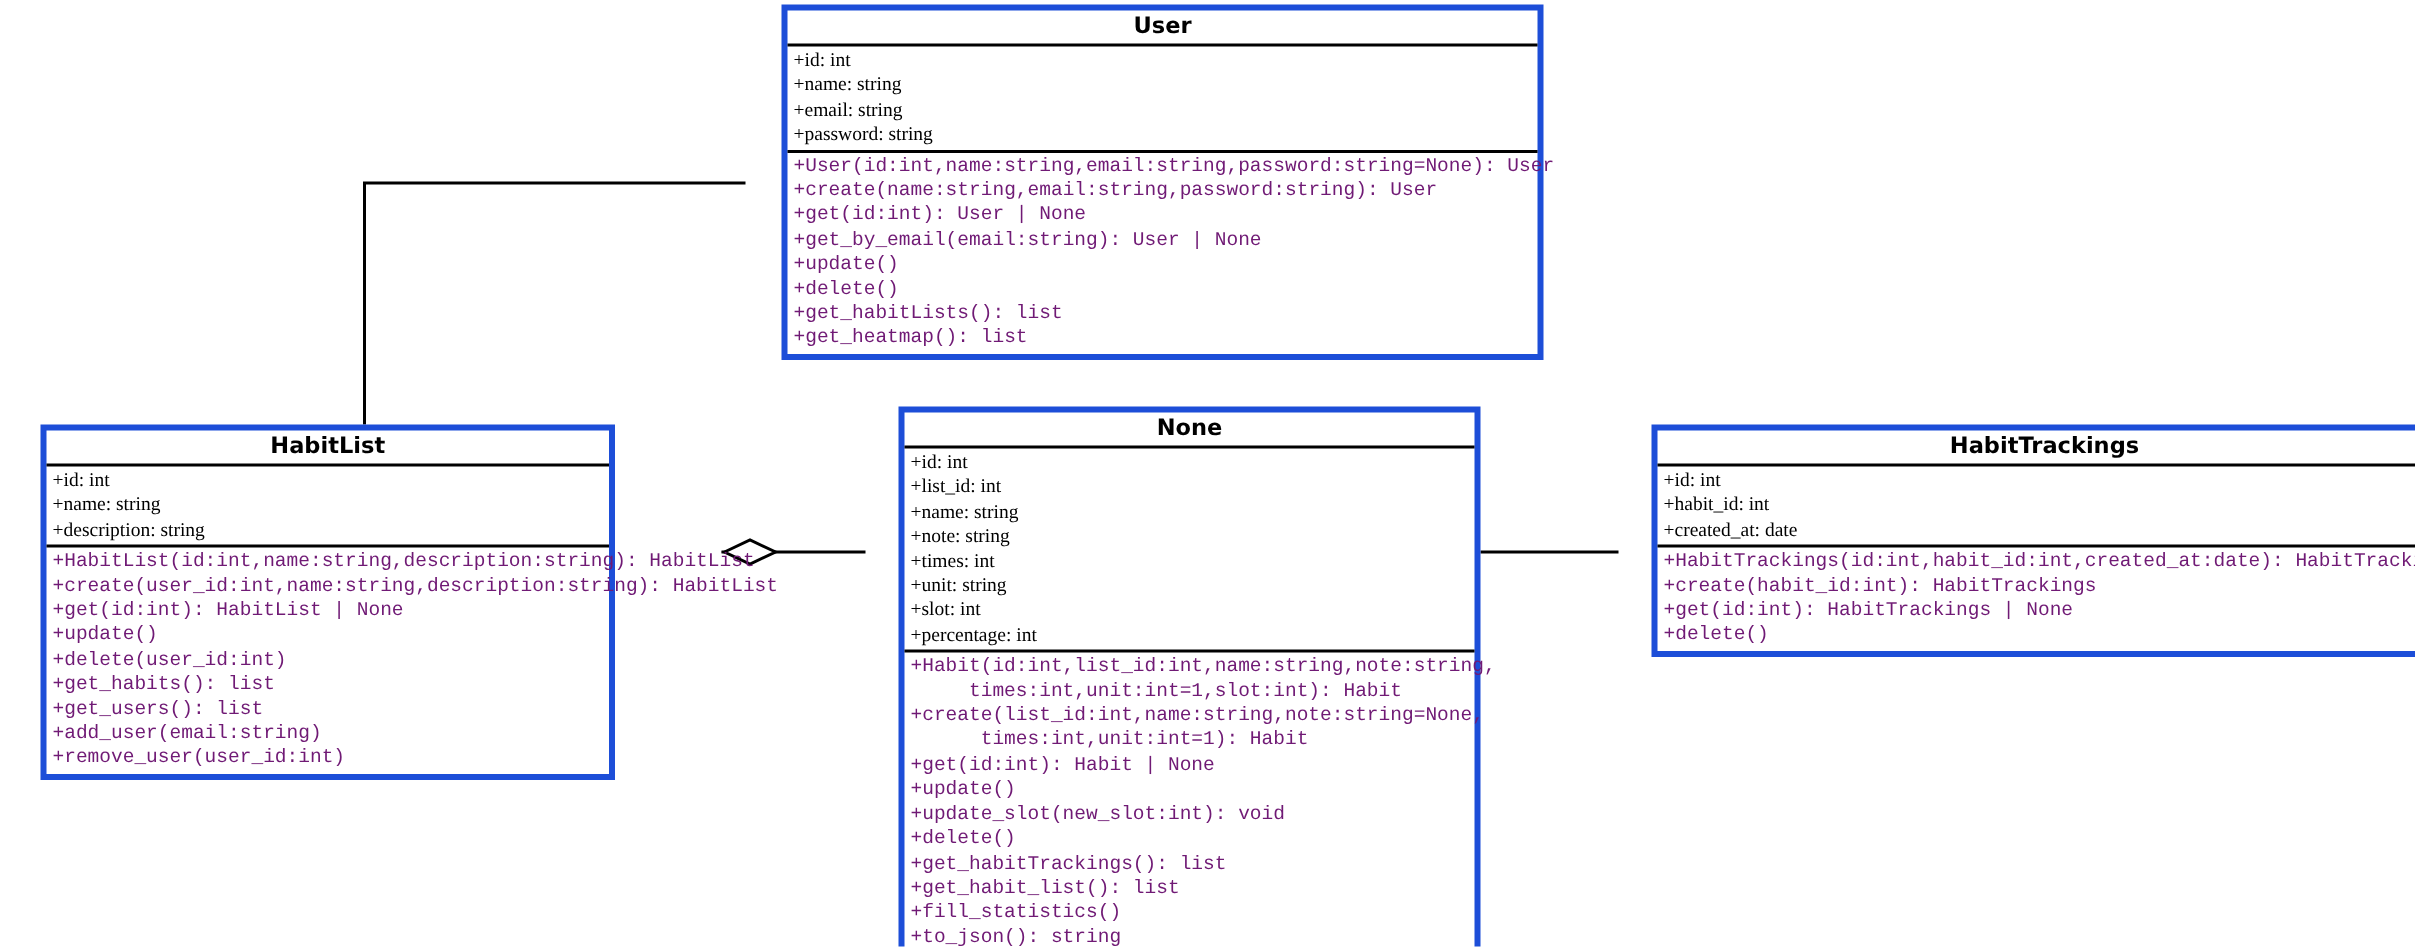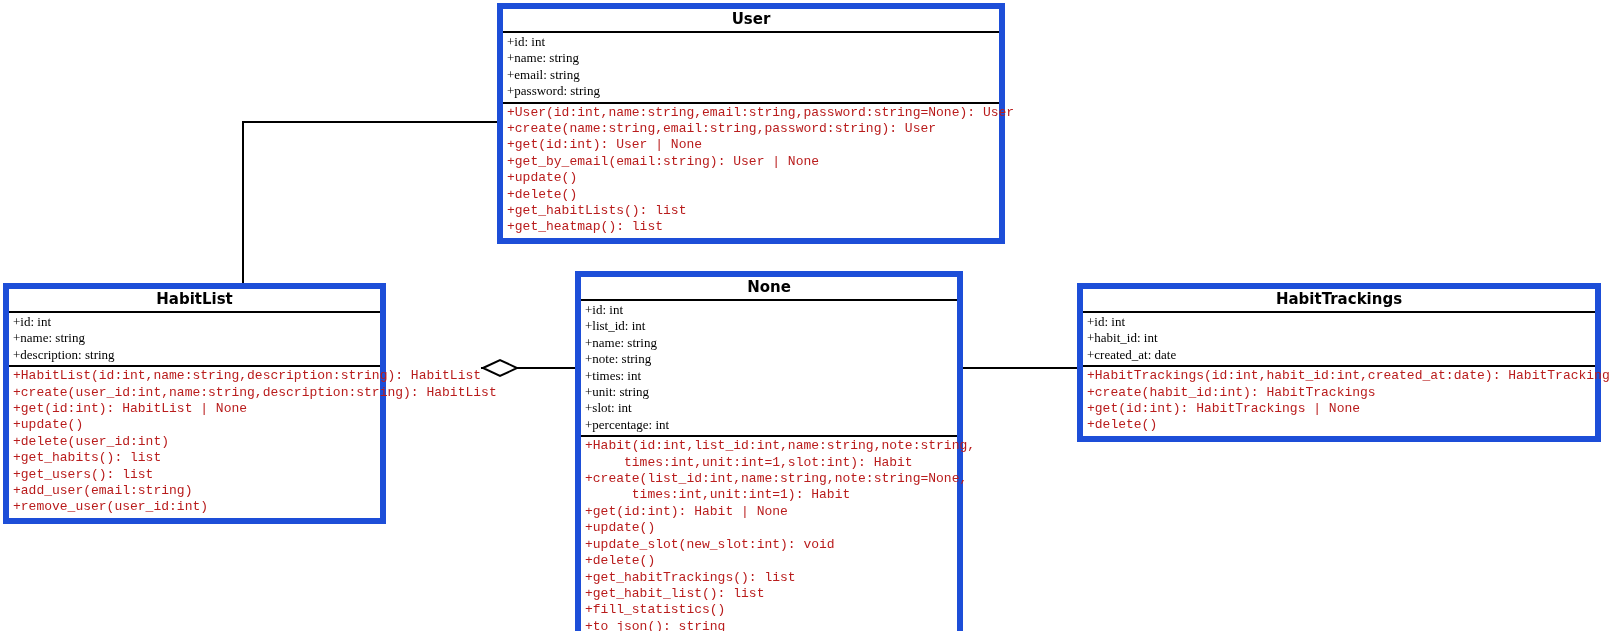--- a/index.html
+++ b/index.html
@@ -18,21 +18,22 @@
     position: absolute;
     left: 0;
     top: 0;
     width: 1610px;
     height: 631px;
   }
   .uml-class {
     position: absolute;
     box-sizing: border-box;
     background: #ffffff;
-    border: 6px solid #1d4ed8;
+    border: 4px solid #1d4ed8;
+    margin-left: 24px;
   }
   .uml-title {
     font-family: "DejaVu Sans", "Liberation Sans", sans-serif;
     font-weight: bold;
     font-size: 15px;
     line-height: 17px;
     color: #000000;
     text-align: center;
     padding: 2px 4px 3px 4px;
     border-bottom: 2px solid #000000;
@@ -45,21 +46,21 @@
     color: #000000;
     white-space: pre;
     padding: 1px 0 2px 4px;
     border-bottom: 2px solid #000000;
     overflow: visible;
   }
   .uml-methods {
     font-family: "Liberation Mono", monospace;
     font-size: 13px;
     line-height: 16.4px;
-    color: #b91c1c;
+    color: #701a75;
     white-space: pre;
     padding: 1px 0 2px 4px;
     overflow: visible;
   }
   #box-user           { left: 497px;  top: 3px;   width: 508px; }
   #box-habitlist      { left: 3px;    top: 283px; width: 383px; }
   #box-habit          { left: 575px;  top: 271px; width: 388px; }
   #box-habittrackings { left: 1077px; top: 283px; width: 524px; }
 </style>
 </head>

